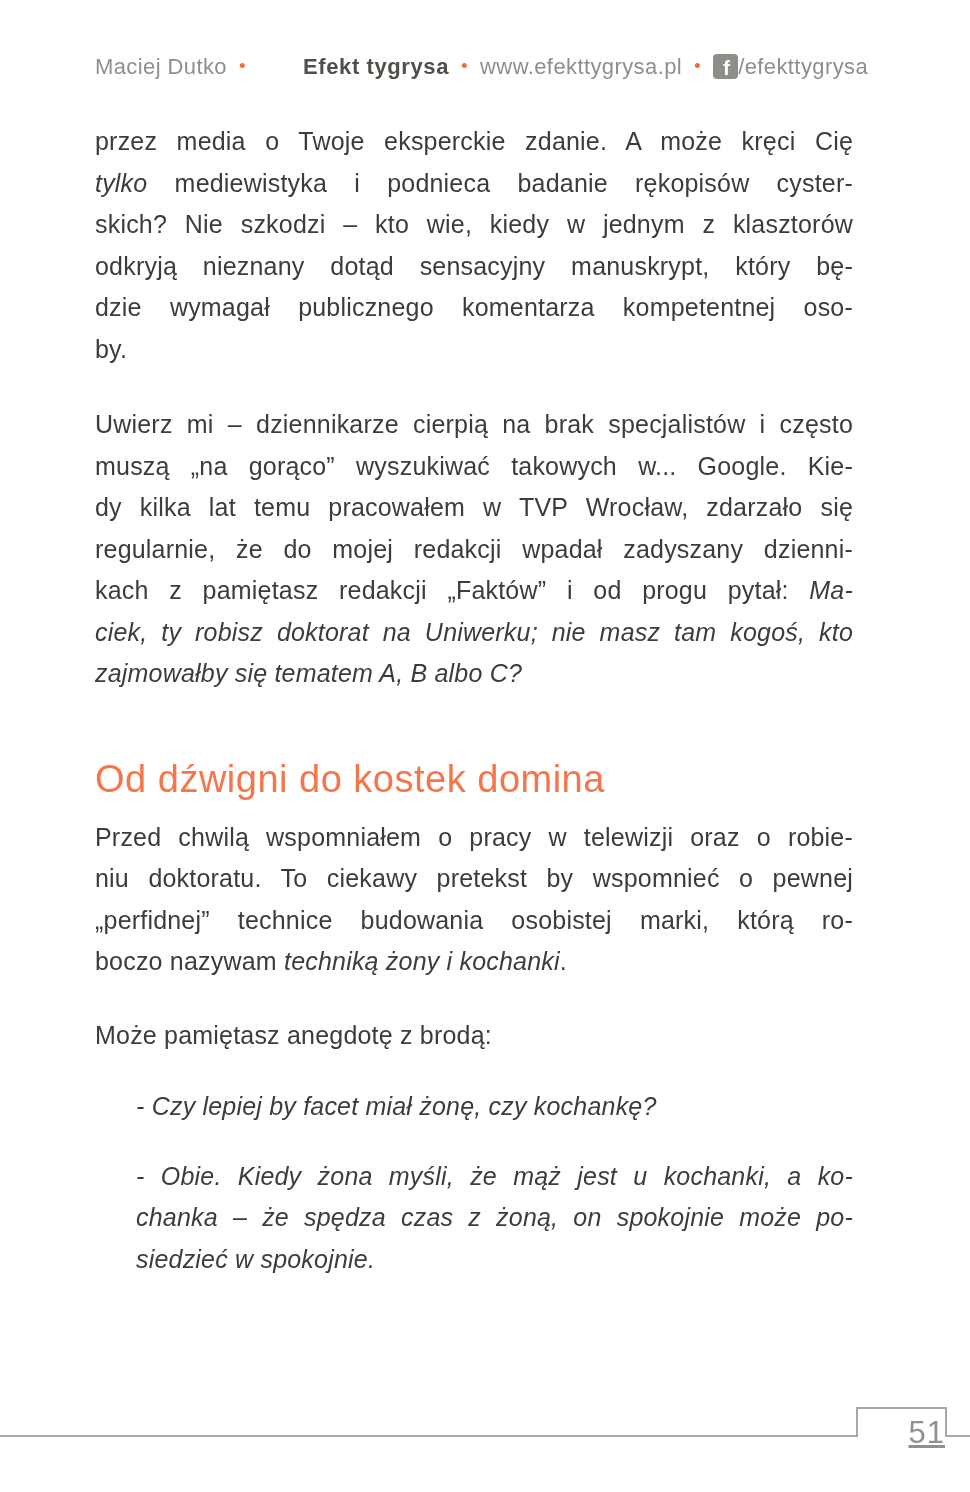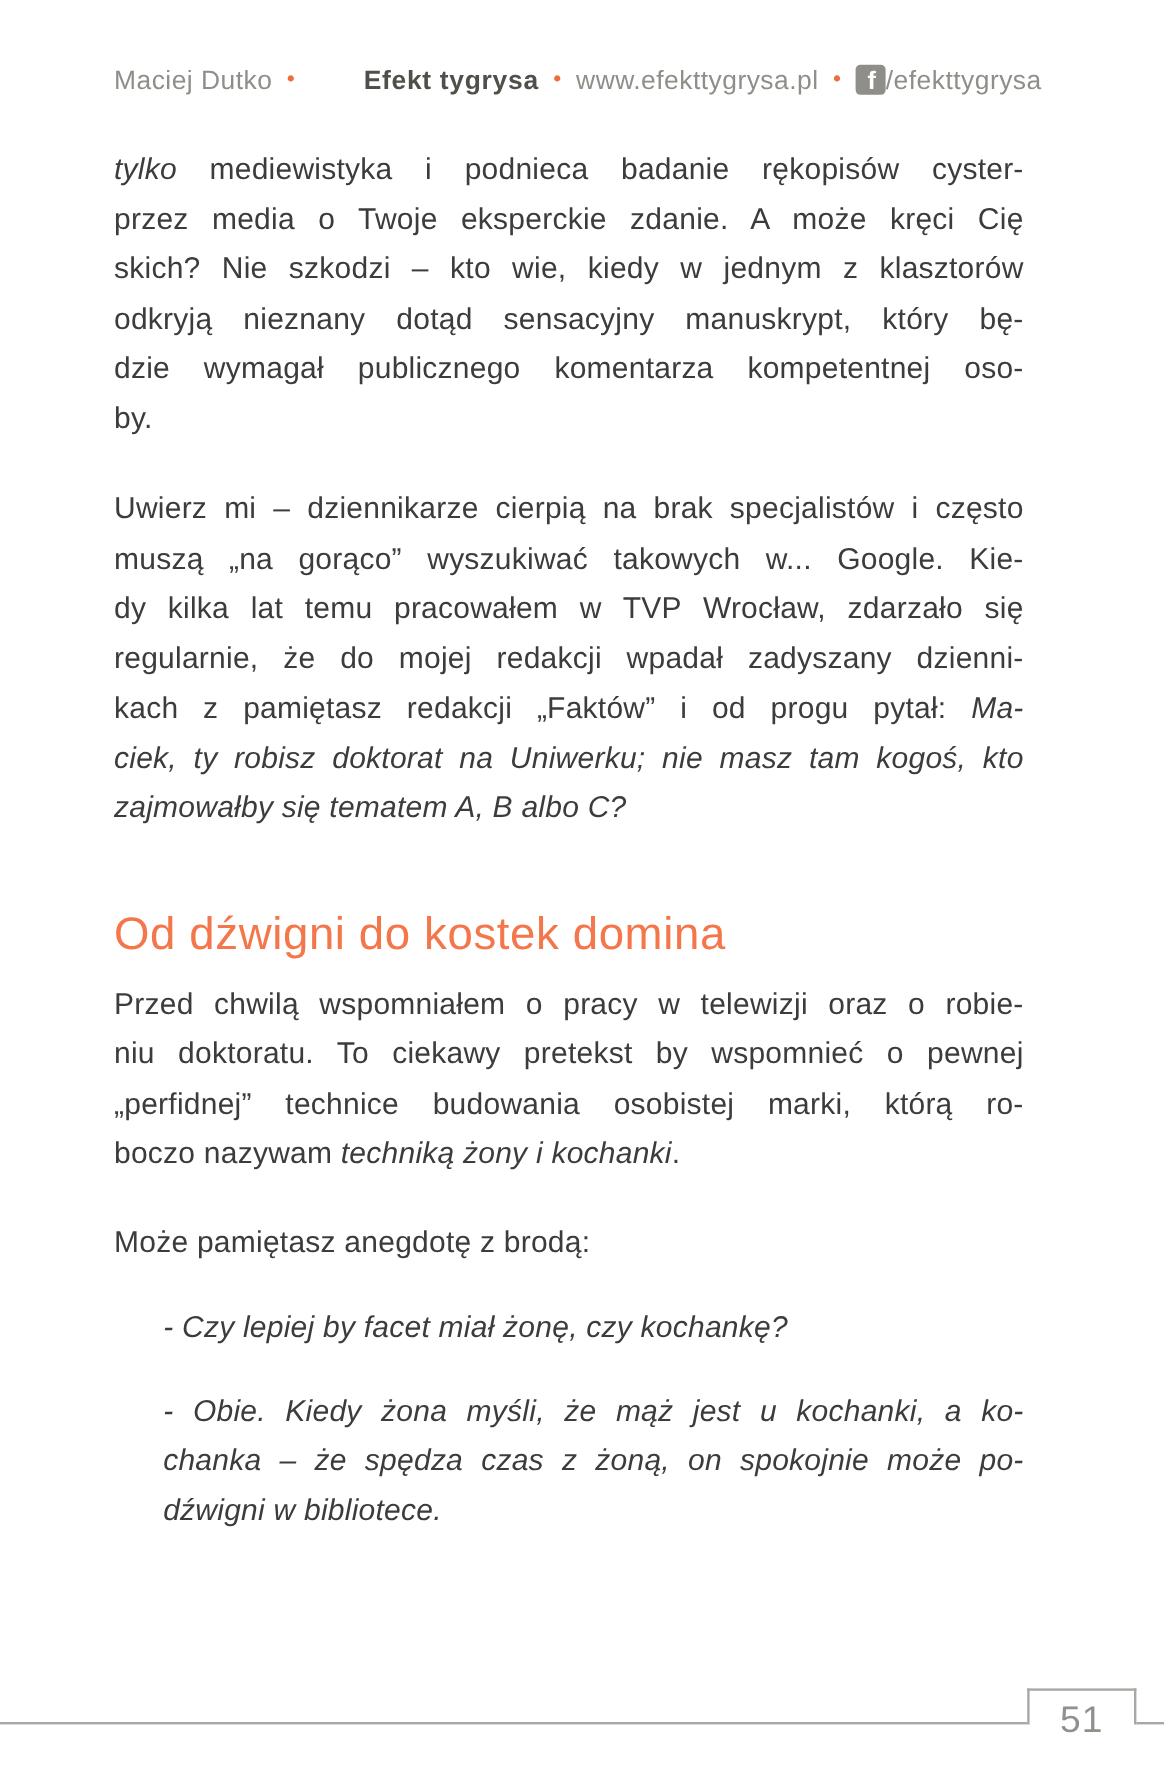--- a/index.html
+++ b/index.html
@@ -109,39 +109,40 @@
     box-sizing: border-box;
     border: 2px solid #a9a8a2;
     border-bottom: none;
     background: #ffffff;
   }
   .page-num {
     position: absolute;
     left: 0;
     right: 0;
     top: 6px;
-    text-align: center;
+    text-align: right;
     font-size: 31px;
     color: #91908b;
     letter-spacing: 1px;
+    text-decoration: underline;
   }
 </style>
 </head>
 <body>
 
 <div class="page">
 
   <header class="header">
     <span>Maciej Dutko</span><span class="bullet">•</span><span class="book-title">Efekt tygrysa</span><span class="bullet">•</span><span>www.efekttygrysa.pl</span><span class="bullet">•</span><span class="fb-icon">f</span><span>/efekttygrysa</span>
   </header>
 
   <main class="content">
       <div class="block paragraph b0">
+        <div class="line"><span>przez media o Twoje eksperckie zdanie. A może kręci Cię</span></div>
         <div class="line"><span class="it">tylko</span><span> mediewistyka i podnieca badanie rękopisów cyster-</span></div>
-        <div class="line"><span>przez media o Twoje eksperckie zdanie. A może kręci Cię</span></div>
         <div class="line"><span>skich? Nie szkodzi – kto wie, kiedy w jednym z klasztorów</span></div>
         <div class="line"><span>odkryją nieznany dotąd sensacyjny manuskrypt, który bę-</span></div>
         <div class="line"><span>dzie wymagał publicznego komentarza kompetentnej oso-</span></div>
         <div class="line last"><span>by.</span></div>
       </div>
       <div class="block paragraph b1">
         <div class="line"><span>Uwierz mi – dziennikarze cierpią na brak specjalistów i często</span></div>
         <div class="line"><span>muszą „na gorąco” wyszukiwać takowych w... Google. Kie-</span></div>
         <div class="line"><span>dy kilka lat temu pracowałem w TVP Wrocław, zdarzało się</span></div>
         <div class="line"><span>regularnie, że do mojej redakcji wpadał zadyszany dzienni-</span></div>
@@ -158,21 +159,21 @@
       </div>
       <div class="block paragraph b4">
         <div class="line last"><span>Może pamiętasz anegdotę z brodą:</span></div>
       </div>
       <div class="block quote b5">
         <div class="line last"><span class="it">- Czy lepiej by facet miał żonę, czy kochankę?</span></div>
       </div>
       <div class="block quote b6">
         <div class="line"><span class="it">- Obie. Kiedy żona myśli, że mąż jest u kochanki, a ko-</span></div>
         <div class="line"><span class="it">chanka – że spędza czas z żoną, on spokojnie może po-</span></div>
-        <div class="line last"><span class="it">dźwigni w bibliotece.</span></div>
+        <div class="line last"><span class="it">siedzieć w spokojnie.</span></div>
       </div>
     </main>
 
   <div class="footer-line left"></div>
   <div class="footer-line right"></div>
   <div class="page-tab">
     <span class="page-num">51</span>
   </div>
 
 </div>

